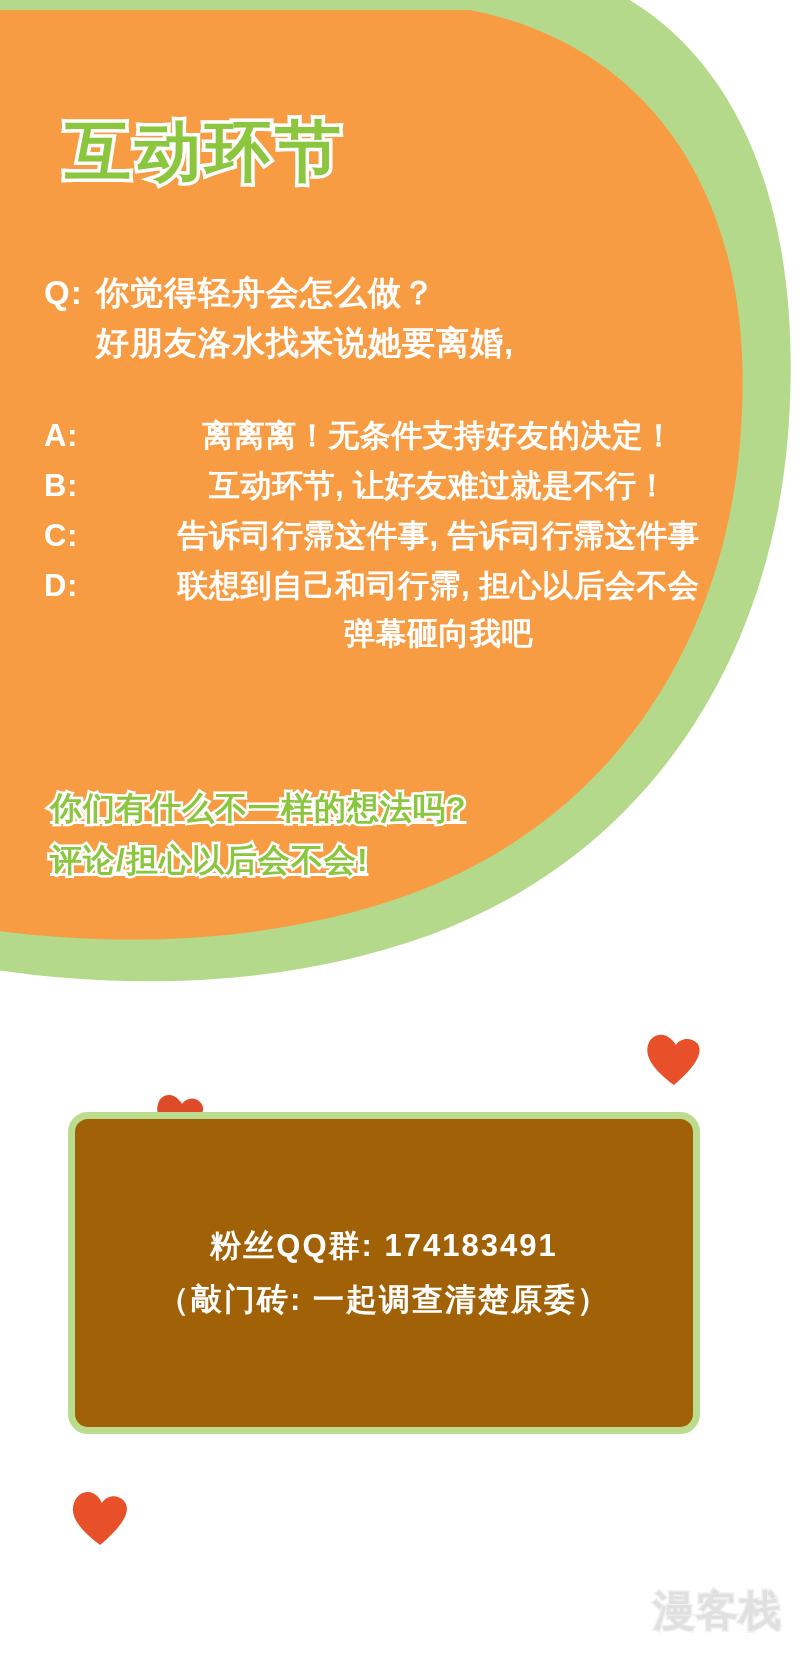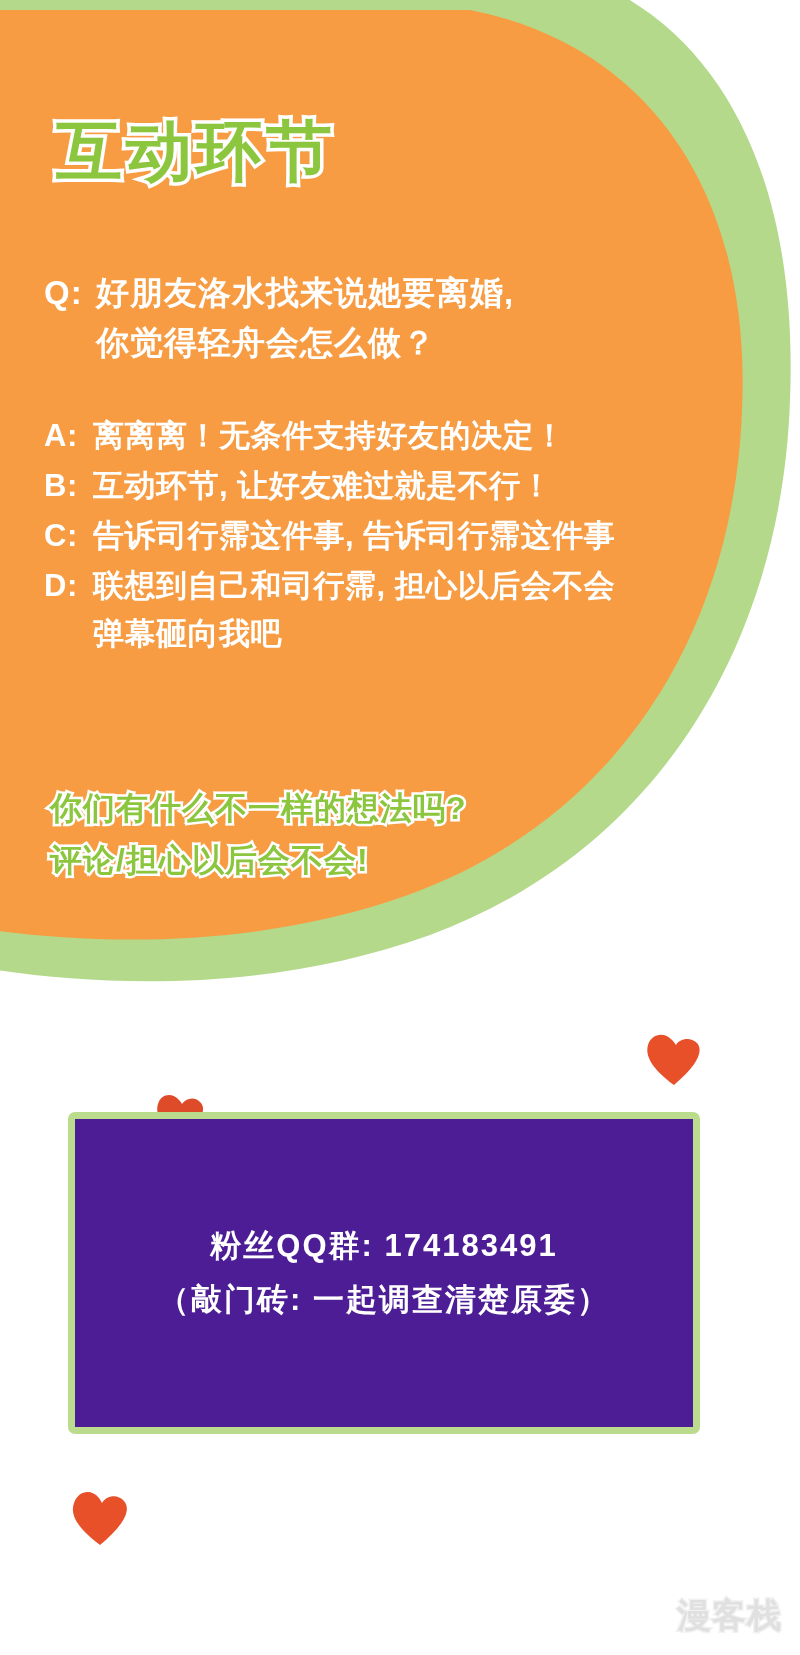--- a/index.html
+++ b/index.html
@@ -19,21 +19,21 @@
   #blob-layer {
     position: absolute;
     left: 0; top: 0;
     width: 800px;
     height: 990px;
   }
 
   
   .page-title {
     position: absolute;
-    left: 56px;
+    left: 65px;
     top: 118px;
     font-size: 66px;
     font-weight: bold;
     color: #8CC63F;
     letter-spacing: 4px;
     line-height: 1;
     -webkit-text-stroke: 7px #ffffff;
     paint-order: stroke fill;
     text-shadow: 0 3px 0 rgba(255,255,255,0.55);
     white-space: nowrap;
@@ -77,50 +77,50 @@
     font-weight: bold;
     line-height: 48px;
     letter-spacing: 0.5px;
     margin-bottom: 2px;
   }
   .a-key {
     flex: 0 0 auto;
     width: 49px;
     white-space: nowrap;
   }
-  .a-text { flex: 1 1 auto; }
+  .a-text { flex: 1 1 auto; text-align: center; }
   .a-text .cont { display: block; }
 
   
   .cta {
     position: absolute;
     left: 50px;
     top: 782px;
     font-size: 32px;
     font-weight: bold;
     color: #8CC63F;
     line-height: 52px;
     letter-spacing: 1px;
     -webkit-text-stroke: 5px #ffffff;
     paint-order: stroke fill;
     white-space: nowrap;
   }
-  .cta span { display: block; }
+  .cta span { display: block; text-decoration: underline; }
 
   
   .qq-box {
     position: absolute;
     left: 68px;
     top: 1112px;
     width: 632px;
     height: 322px;
     box-sizing: border-box;
-    background: #4c1d95;
+    background: #a16207;
     border: 7px solid #BBDC8C;
-    border-radius: 7px;
+    border-radius: 20px;
     display: flex;
     flex-direction: column;
     align-items: center;
     justify-content: center;
   }
   .qq-line {
     color: #ffffff;
     font-size: 31px;
     font-weight: bold;
     line-height: 54px;
@@ -133,21 +133,21 @@
     position: absolute;
     width: 0; height: 0;
   }
   .heart svg { display: block; }
 
   
   .watermark {
     position: absolute;
     right: 18px;
     bottom: 16px;
-    font-size: 34px;
+    font-size: 42px;
     font-weight: bold;
     color: #e0e0e0;
     letter-spacing: 1px;
     -webkit-text-stroke: 3px #f2f2f2;
     paint-order: stroke fill;
     white-space: nowrap;
   }
 </style>
 </head>
 <body>
@@ -164,22 +164,22 @@
            C 734,630 620,818 408,895
            C 240,955 60,944 -60,922 Z"></path>
 </svg>
 
 <div class="page-title">互动环节</div>
 
 <div class="qa-block">
   <div class="q-row">
     <span class="q-key">Q:</span>
     <span class="q-text">
+      <span class="cont">你觉得轻舟会怎么做？</span>
       <span class="cont">好朋友洛水找来说她要离婚,</span>
-      <span class="cont">你觉得轻舟会怎么做？</span>
     </span>
   </div>
 </div>
 
 <div class="answers">
 
   <div class="a-row">
     <span class="a-key">A:</span>
     <span class="a-text">
       <span class="cont">离离离！无条件支持好友的决定！</span>

